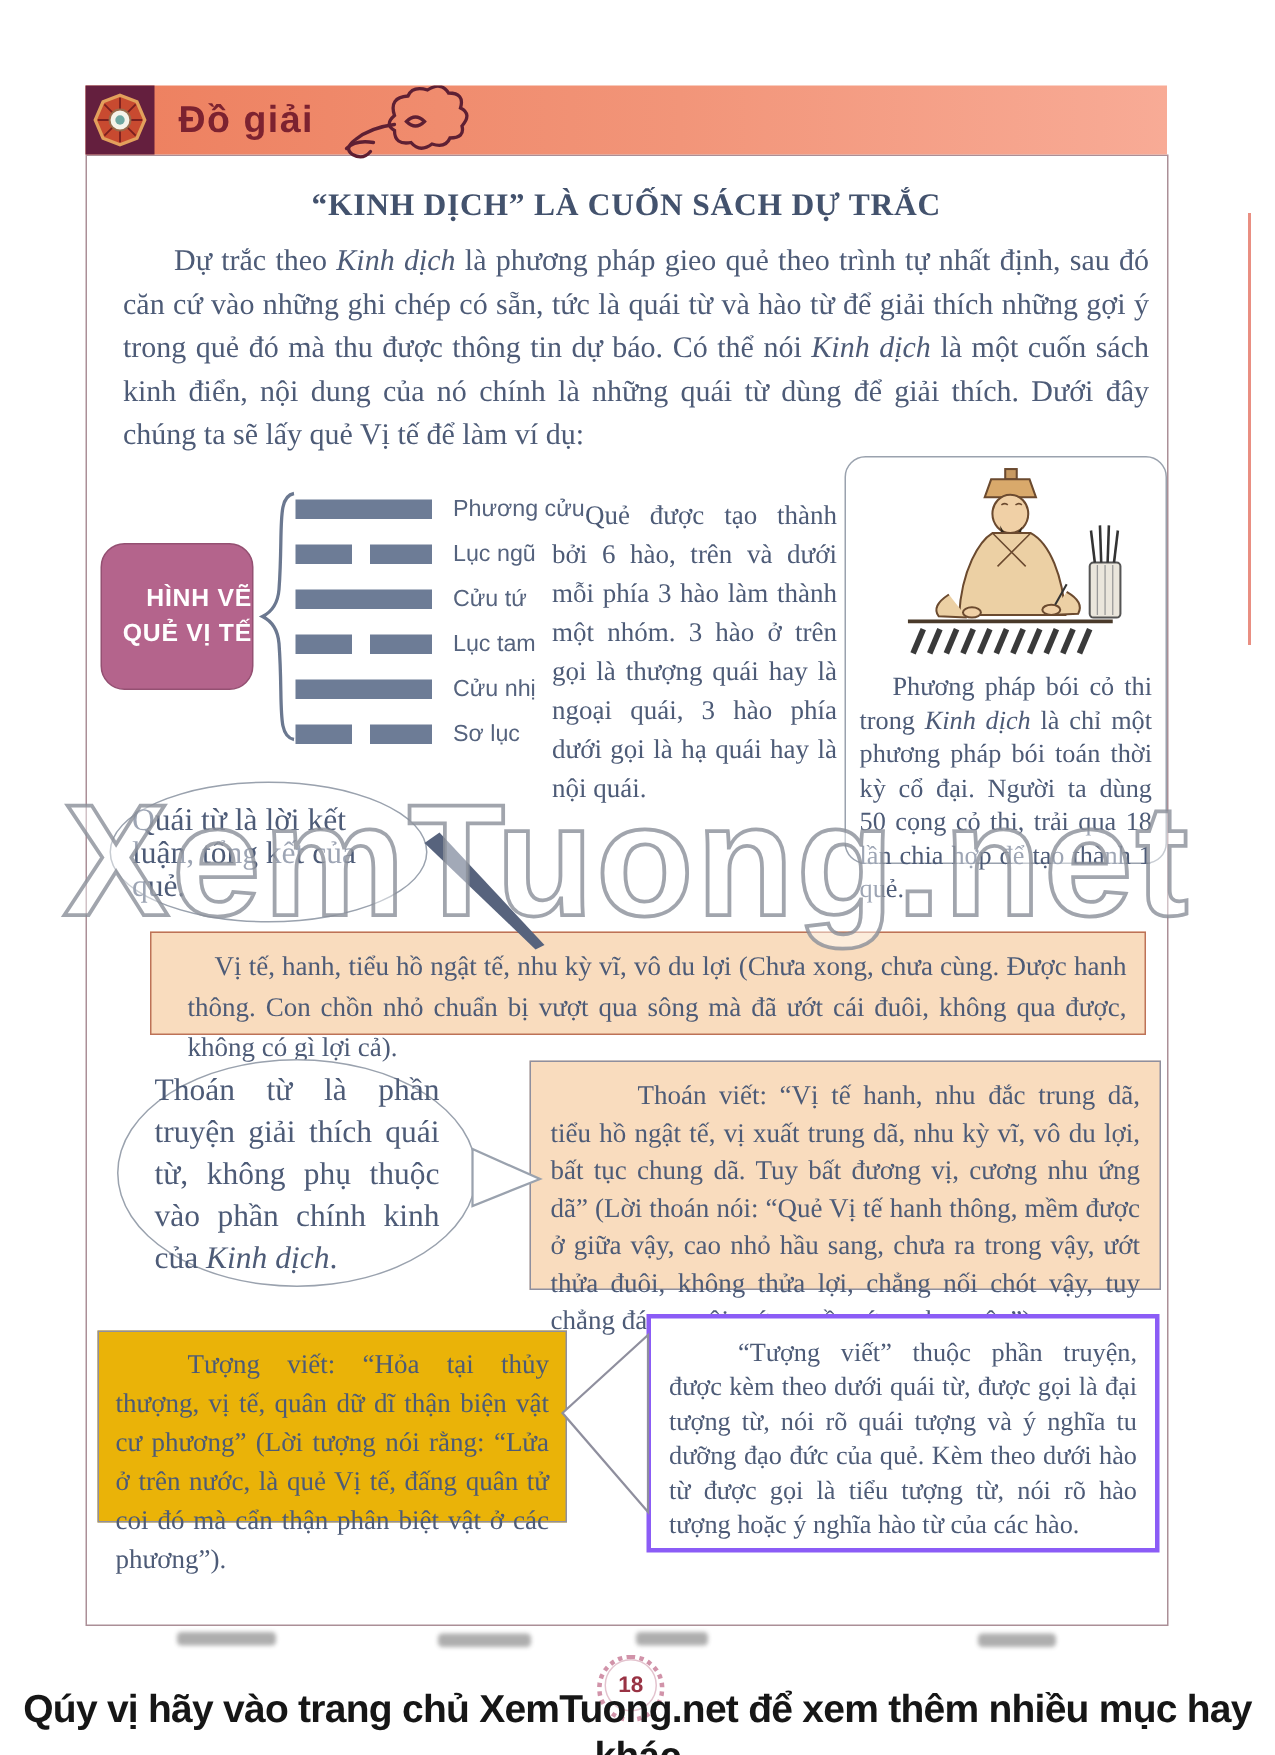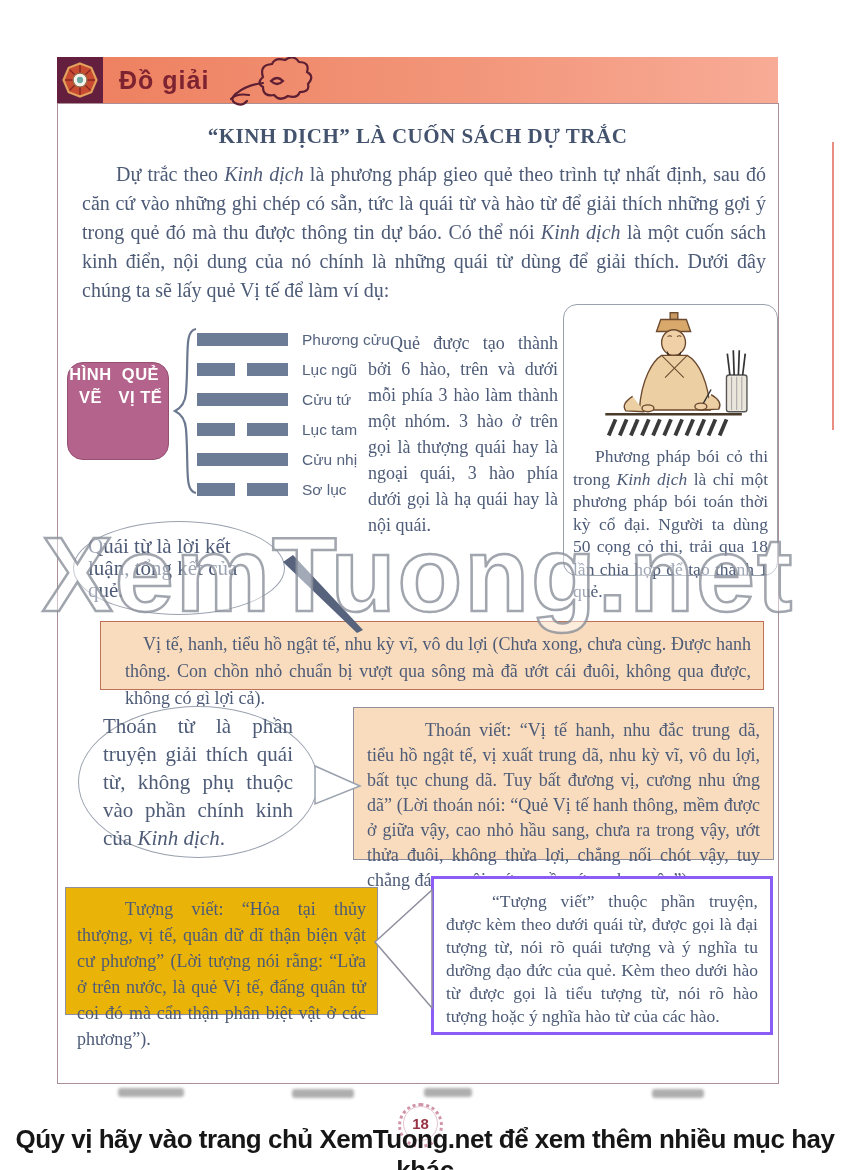--- a/index.html
+++ b/index.html
@@ -23,22 +23,22 @@
 
   .page-title{left:57px;top:124px;width:721px;text-align:center;font-weight:bold;
     font-size:21px;color:#43526d;letter-spacing:.5px;z-index:2;}
 
   .intro{left:82px;top:160px;width:684px;font-size:20px;line-height:29px;
     text-align:justify;text-indent:34px;z-index:2;}
   .it{font-style:italic;}
 
   
   .mauve-box{left:67px;top:362px;width:100px;height:96px;background:#b4648c;
-    border:1px solid #945072;border-radius:16px;display:flex;flex-direction:row;
-    align-items:flex-start;justify-content:center;z-index:2;
+    border:1px solid #945072;border-radius:16px;display:flex;flex-direction:column;
+    align-items:flex-end;justify-content:center;z-index:2;
     font-family:"Liberation Sans","DejaVu Sans",sans-serif;color:#fff;
     font-size:16.5px;font-weight:bold;letter-spacing:.5px;line-height:1.4;text-align:center;}
   .brace{left:172px;top:327px;z-index:2;}
   .hexagram{left:197px;top:333px;width:200px;z-index:2;}
   .hexrow{display:flex;align-items:center;height:13px;margin-bottom:17px;}
   .hexline{width:91px;height:13px;background:#6d7c96;flex:none;}
   .hexline[data-type="broken"]{background:linear-gradient(90deg,#6d7c96 0 38px,transparent 38px 50px,#6d7c96 50px 91px);}
   .hexlabel{margin-left:14px;font-family:"Liberation Sans","DejaVu Sans",sans-serif;
     font-size:15.5px;color:#55637e;white-space:nowrap;}
 

